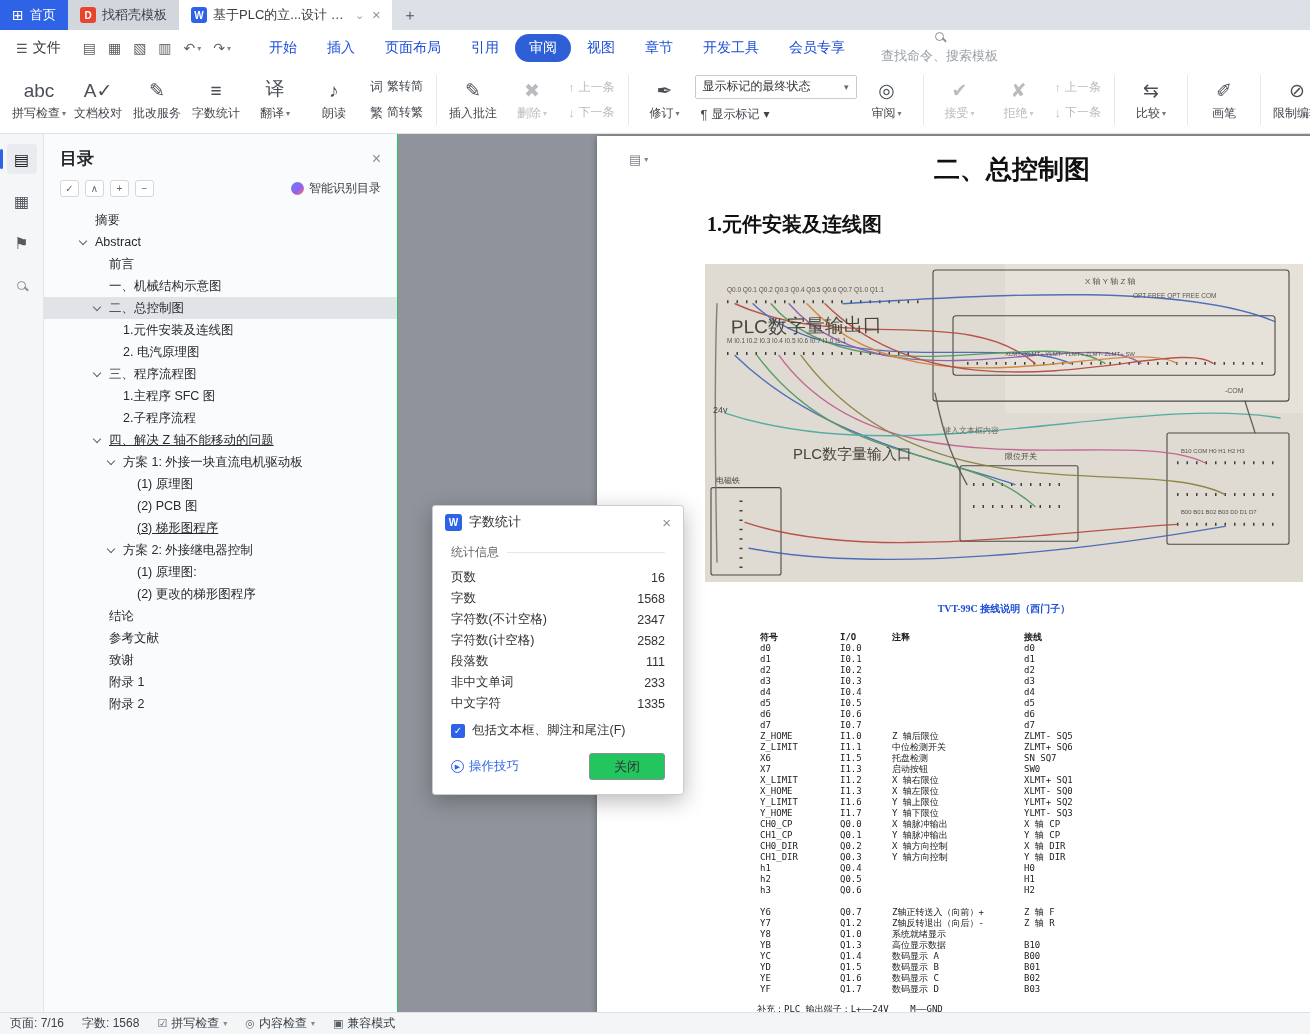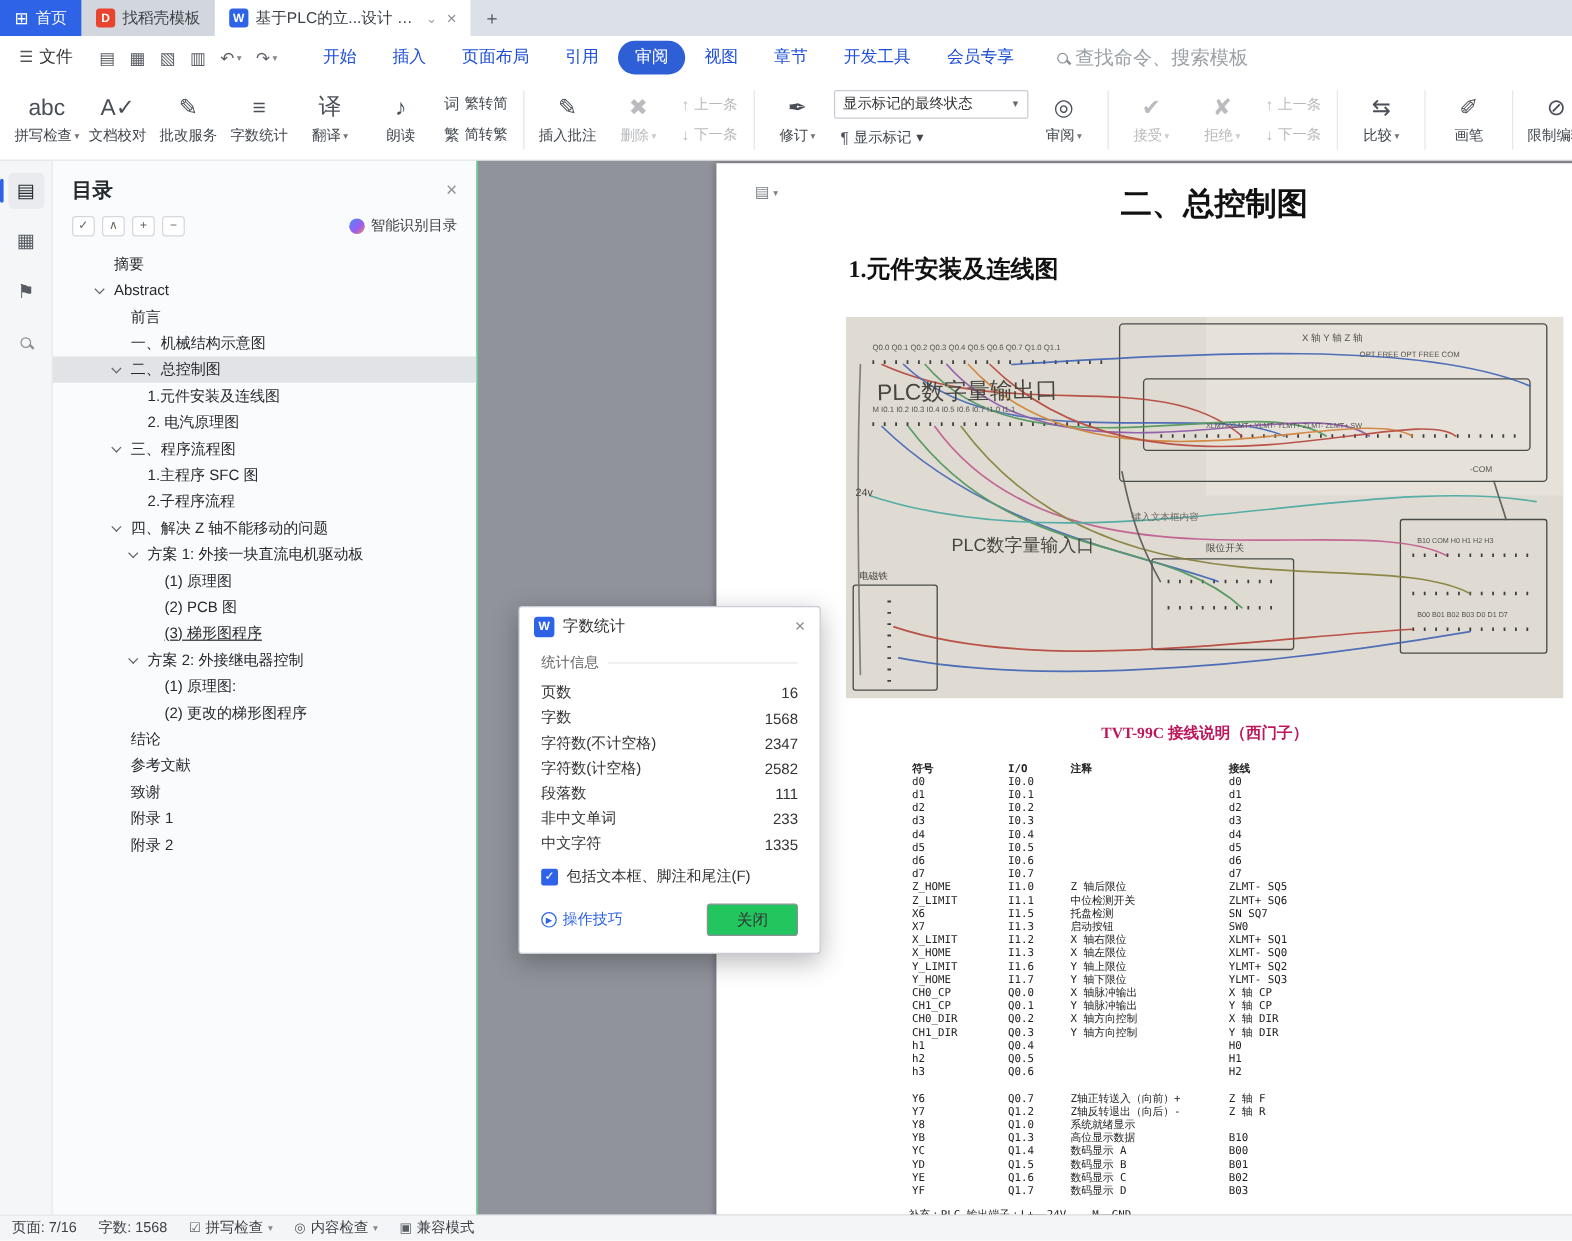--- a/index.html
+++ b/index.html
@@ -23,21 +23,21 @@
   
   .menubar { height:36px; background:#fff; display:flex; align-items:center; padding:0 12px; gap:8px; }
   .file-menu { display:flex; align-items:center; gap:5px; font-size:14px; padding:0 4px; }
   .hamb { font-size:13px; color:#555; }
   .quick-icons { display:flex; align-items:center; gap:12px; padding:0 10px; color:#5a5f66; }
   .qi { display:flex; align-items:center; gap:2px; font-size:14px; }
   .qi .caret { font-size:8px; color:#888; }
   .menu-items { display:flex; align-items:center; gap:2px; margin-left:6px; }
   .menu-item { padding:5px 14px; font-size:14px; color:#1d4ed8; border-radius:15px; white-space:nowrap; }
   .menu-item.active { background:#2e5fd7; color:#fff; }
-  .menu-search { margin-left:14px; display:flex; align-items:center; gap:6px; color:#9aa0a6; font-size:16px; }
+  .menu-search { margin-left:14px; display:flex; align-items:center; gap:6px; color:#9aa0a6; font-size:13px;flex-direction:column; }
   .mag { width:9px; height:9px; border:1.5px solid #8a9097; border-radius:50%; position:relative; display:inline-block; }
   .mag::after { content:""; position:absolute; width:5px; height:1.5px; background:#8a9097; transform:rotate(45deg); right:-4px; bottom:-1px; }
 
   
   .ribbon { height:68px; background:#fff; border-bottom:1px solid #e0e1e3; display:flex; align-items:center; padding:0 6px; overflow:hidden; white-space:nowrap; }
   .rgroup { display:flex; align-items:center; gap:1px; padding:0 4px; }
   .rsep { width:1px; height:50px; background:#e6e7e9; margin:0 3px; flex:0 0 1px; }
   .rbig { width:58px; height:62px; display:flex; flex-direction:column; align-items:center; justify-content:center; gap:3px; border-radius:4px; }
   .rbig .ric { height:24px; font-size:19px; color:#4a4f57; display:flex; align-items:flex-end; }
   .rlabel { font-size:12px; color:#41464d; display:flex; align-items:center; gap:2px; }
@@ -70,21 +70,21 @@
   .toc-row.selected { background:#e1e3e7; }
   .chev { position:absolute; width:6px; height:6px; border-right:1.3px solid #5f646b; border-bottom:1.3px solid #5f646b; transform:rotate(45deg); top:7px; }
 
   .docarea { flex:1; background:#90939b; position:relative; overflow:hidden; }
   .page { position:absolute; left:199px; top:2px; width:830px; height:1100px; background:#fff; box-shadow:0 1px 6px rgba(0,0,0,.35); }
   .page-tool { position:absolute; left:32px; top:16px; color:#7d828a; font-size:13px; display:flex; gap:3px; align-items:center; }
   .page-tool .caret { font-size:8px; }
   .doc-h1 { margin-top:16px; text-align:center; font-family:"Liberation Serif","DejaVu Serif",serif; font-size:26px; font-weight:bold; color:#111; }
   .doc-h2 { margin:24px 0 0 110px; font-family:"Liberation Serif","DejaVu Serif",serif; font-size:20px; font-weight:bold; color:#111; }
   .photo { margin:26px 0 0 108px; width:598px; height:318px; overflow:hidden; }
-  .caption { margin:20px 0 0 108px; width:598px; text-align:center; font-family:"Liberation Serif","DejaVu Serif",serif; font-size:13px; font-weight:bold; color:#be185d; }
+  .caption { margin:20px 0 0 108px; width:598px; text-align:center; font-family:"Liberation Serif","DejaVu Serif",serif; font-size:10px; font-weight:bold; color:#1d4ed8; }
   .wiring { margin:16px 0 0 163px; font-family:"DejaVu Sans Mono",monospace; font-size:9px; line-height:11px; color:#222; }
   .wrow { display:flex; white-space:nowrap; }
   .wrow.hdr { font-weight:bold; }
   .c0{width:80px;} .c1{width:52px;} .c2{width:132px;} .c3{width:120px;}
   .notes { margin:8px 0 0 160px; font-family:"DejaVu Sans Mono",monospace; font-size:9px; line-height:12px; color:#222; white-space:pre; }
 
   
   .dialog { position:absolute; left:432px; top:505px; width:252px; background:#fff; border:1px solid #c9ccd2; border-radius:3px; box-shadow:0 6px 22px rgba(0,0,0,.28); z-index:50; }
   .dlg-title { height:32px; display:flex; align-items:center; gap:7px; padding:0 12px; }
   .dlg-title .w-ic { width:17px; height:17px; }
@@ -396,21 +396,21 @@
         <div class="toc-row" style="padding-left: 65px;">
           <span class="chev" style="left: 50px;"></span>
           <span>三、程序流程图</span>
         </div>
         <div class="toc-row" style="padding-left: 79px;">
           <span>1.主程序 SFC 图</span>
         </div>
         <div class="toc-row" style="padding-left: 79px;">
           <span>2.子程序流程</span>
         </div>
-        <div class="toc-row" style="padding-left: 65px;">
+        <div class="toc-row" style="padding-left: 65px; text-decoration: underline;">
           <span class="chev" style="left: 50px;"></span>
           <span>四、解决 Z 轴不能移动的问题</span>
         </div>
         <div class="toc-row" style="padding-left: 79px;">
           <span class="chev" style="left: 64px;"></span>
           <span>方案 1: 外接一块直流电机驱动板</span>
         </div>
         <div class="toc-row" style="padding-left: 93px;">
           <span>(1) 原理图</span>
         </div>

